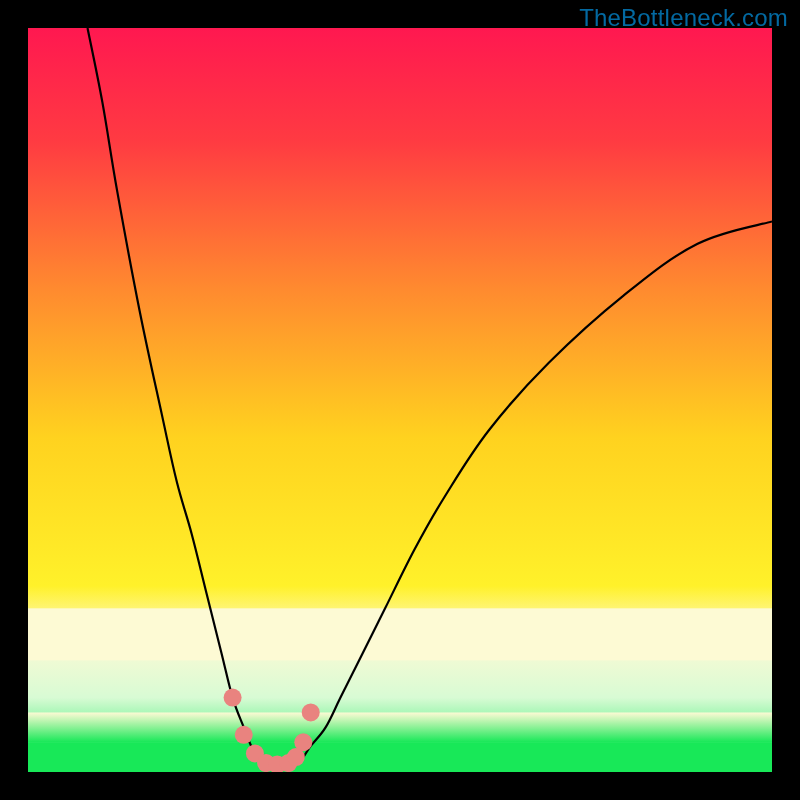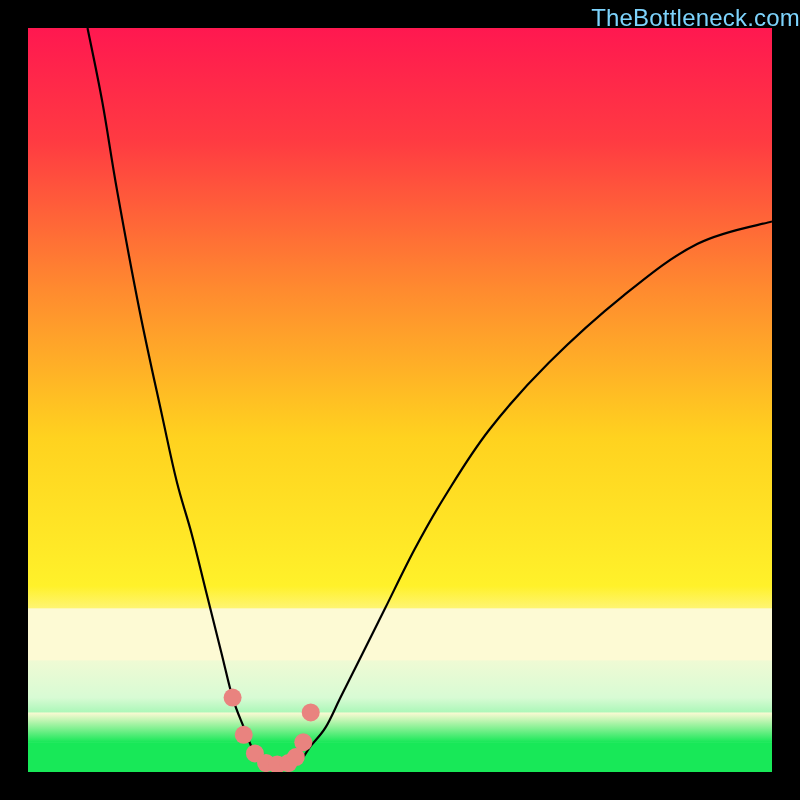--- a/index.html
+++ b/index.html
@@ -38,22 +38,22 @@
     position: absolute;
     left: 0;
     top: 0;
     width: 744px;
     height: 744px;
     overflow: visible;
   }
   .watermark {
     position: absolute;
     top: 4px;
-    right: 0;
-    color: #7dd3fc;
+    right: 12px;
+    color: #0369a1;
     font-size: 24px;
     font-weight: 500;
     letter-spacing: 0.2px;
     user-select: none;
   }
 </style>
 </head>
 <body>
 
 <div class="frame">

